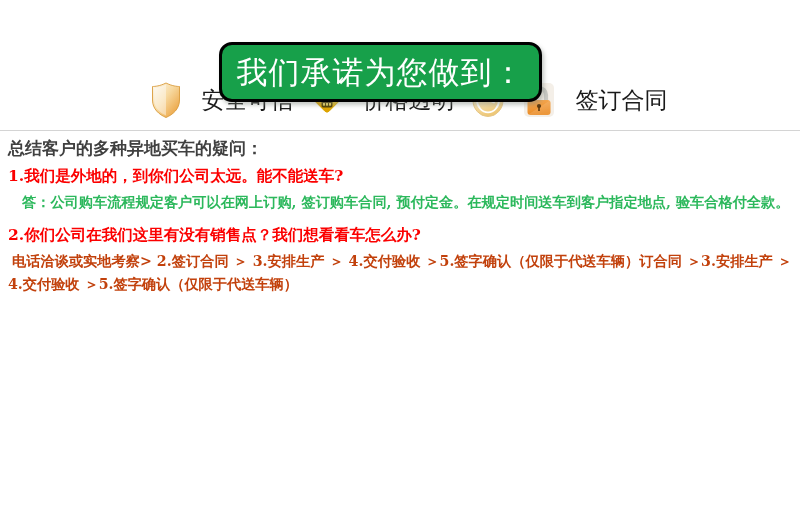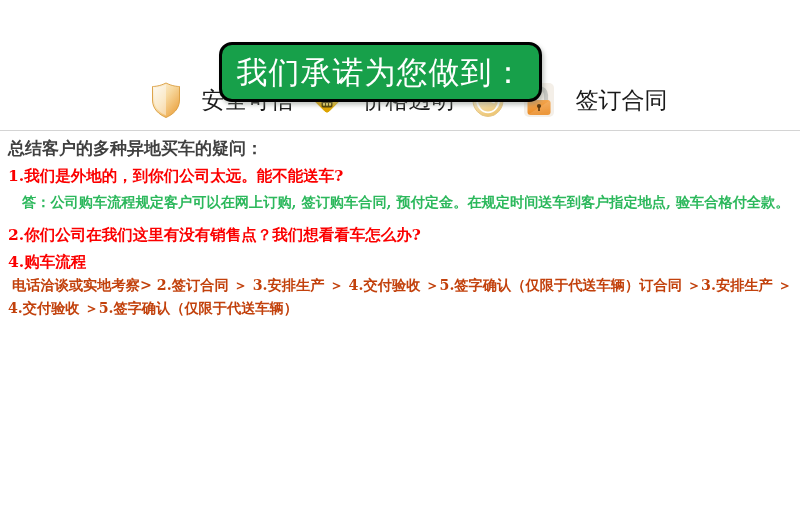--- a/index.html
+++ b/index.html
@@ -223,16 +223,15 @@
 <div class="faq">
 
   <div class="faq-title">总结客户的多种异地买车的疑问：</div>
 
   <div class="question">1.我们是外地的，到你们公司太远。能不能送车?</div>
   <div class="answer">答：公司购车流程规定客户可以在网上订购, 签订购车合同, 预付定金。在规定时间送车到客户指定地点, 验车合格付全款。</div>
 
   <div class="question">2.你们公司在我们这里有没有销售点？我们想看看车怎么办?</div>
 
 
-  <div class="question q4">4.购车流程</div>
   <div class="process">电话洽谈或实地考察&gt; 2.签订合同 ＞ 3.安排生产 ＞ 4.交付验收 ＞5.签字确认（仅限于代送车辆）订合同 ＞3.安排生产 ＞ 4.交付验收 ＞5.签字确认（仅限于代送车辆）</div>
 
 </div>
 
 </body></html>

